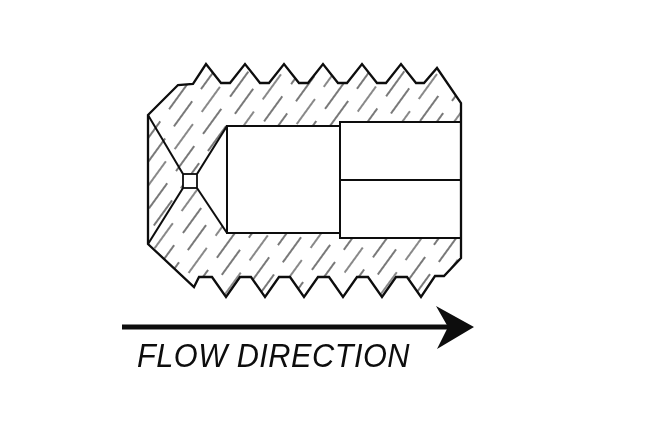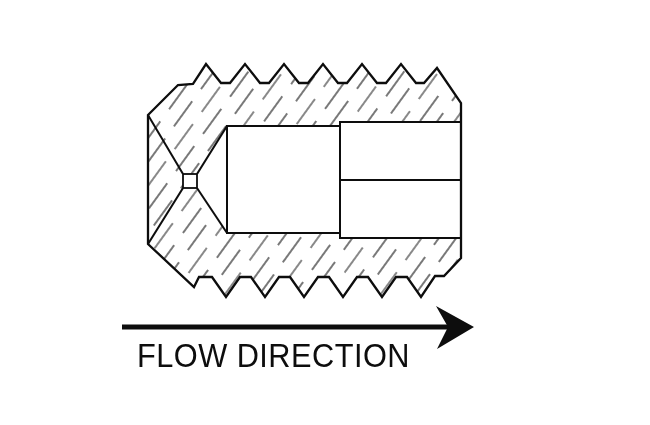--- a/index.html
+++ b/index.html
@@ -7,20 +7,21 @@
     padding: 0;
     background: #ffffff;
   }
   .stage {
     position: relative;
     width: 650px;
     height: 425px;
     background: #ffffff;
     overflow: hidden;
     font-family: "Liberation Sans", sans-serif;
+    font-style: italic;
   }
   svg { display: block; }
   .ink-stroke { stroke: #0d0d0d; fill: none; }
   .outline { stroke-width: 2.3; stroke-linejoin: miter; }
   .inner { stroke-width: 2; }
   .thin { stroke-width: 1.8; }
   .hatchline { stroke: #141414; stroke-width: 1.15; }
   .cavity { fill: #ffffff; stroke: none; }
   .flow-label {
     font-family: "Liberation Sans", sans-serif;

